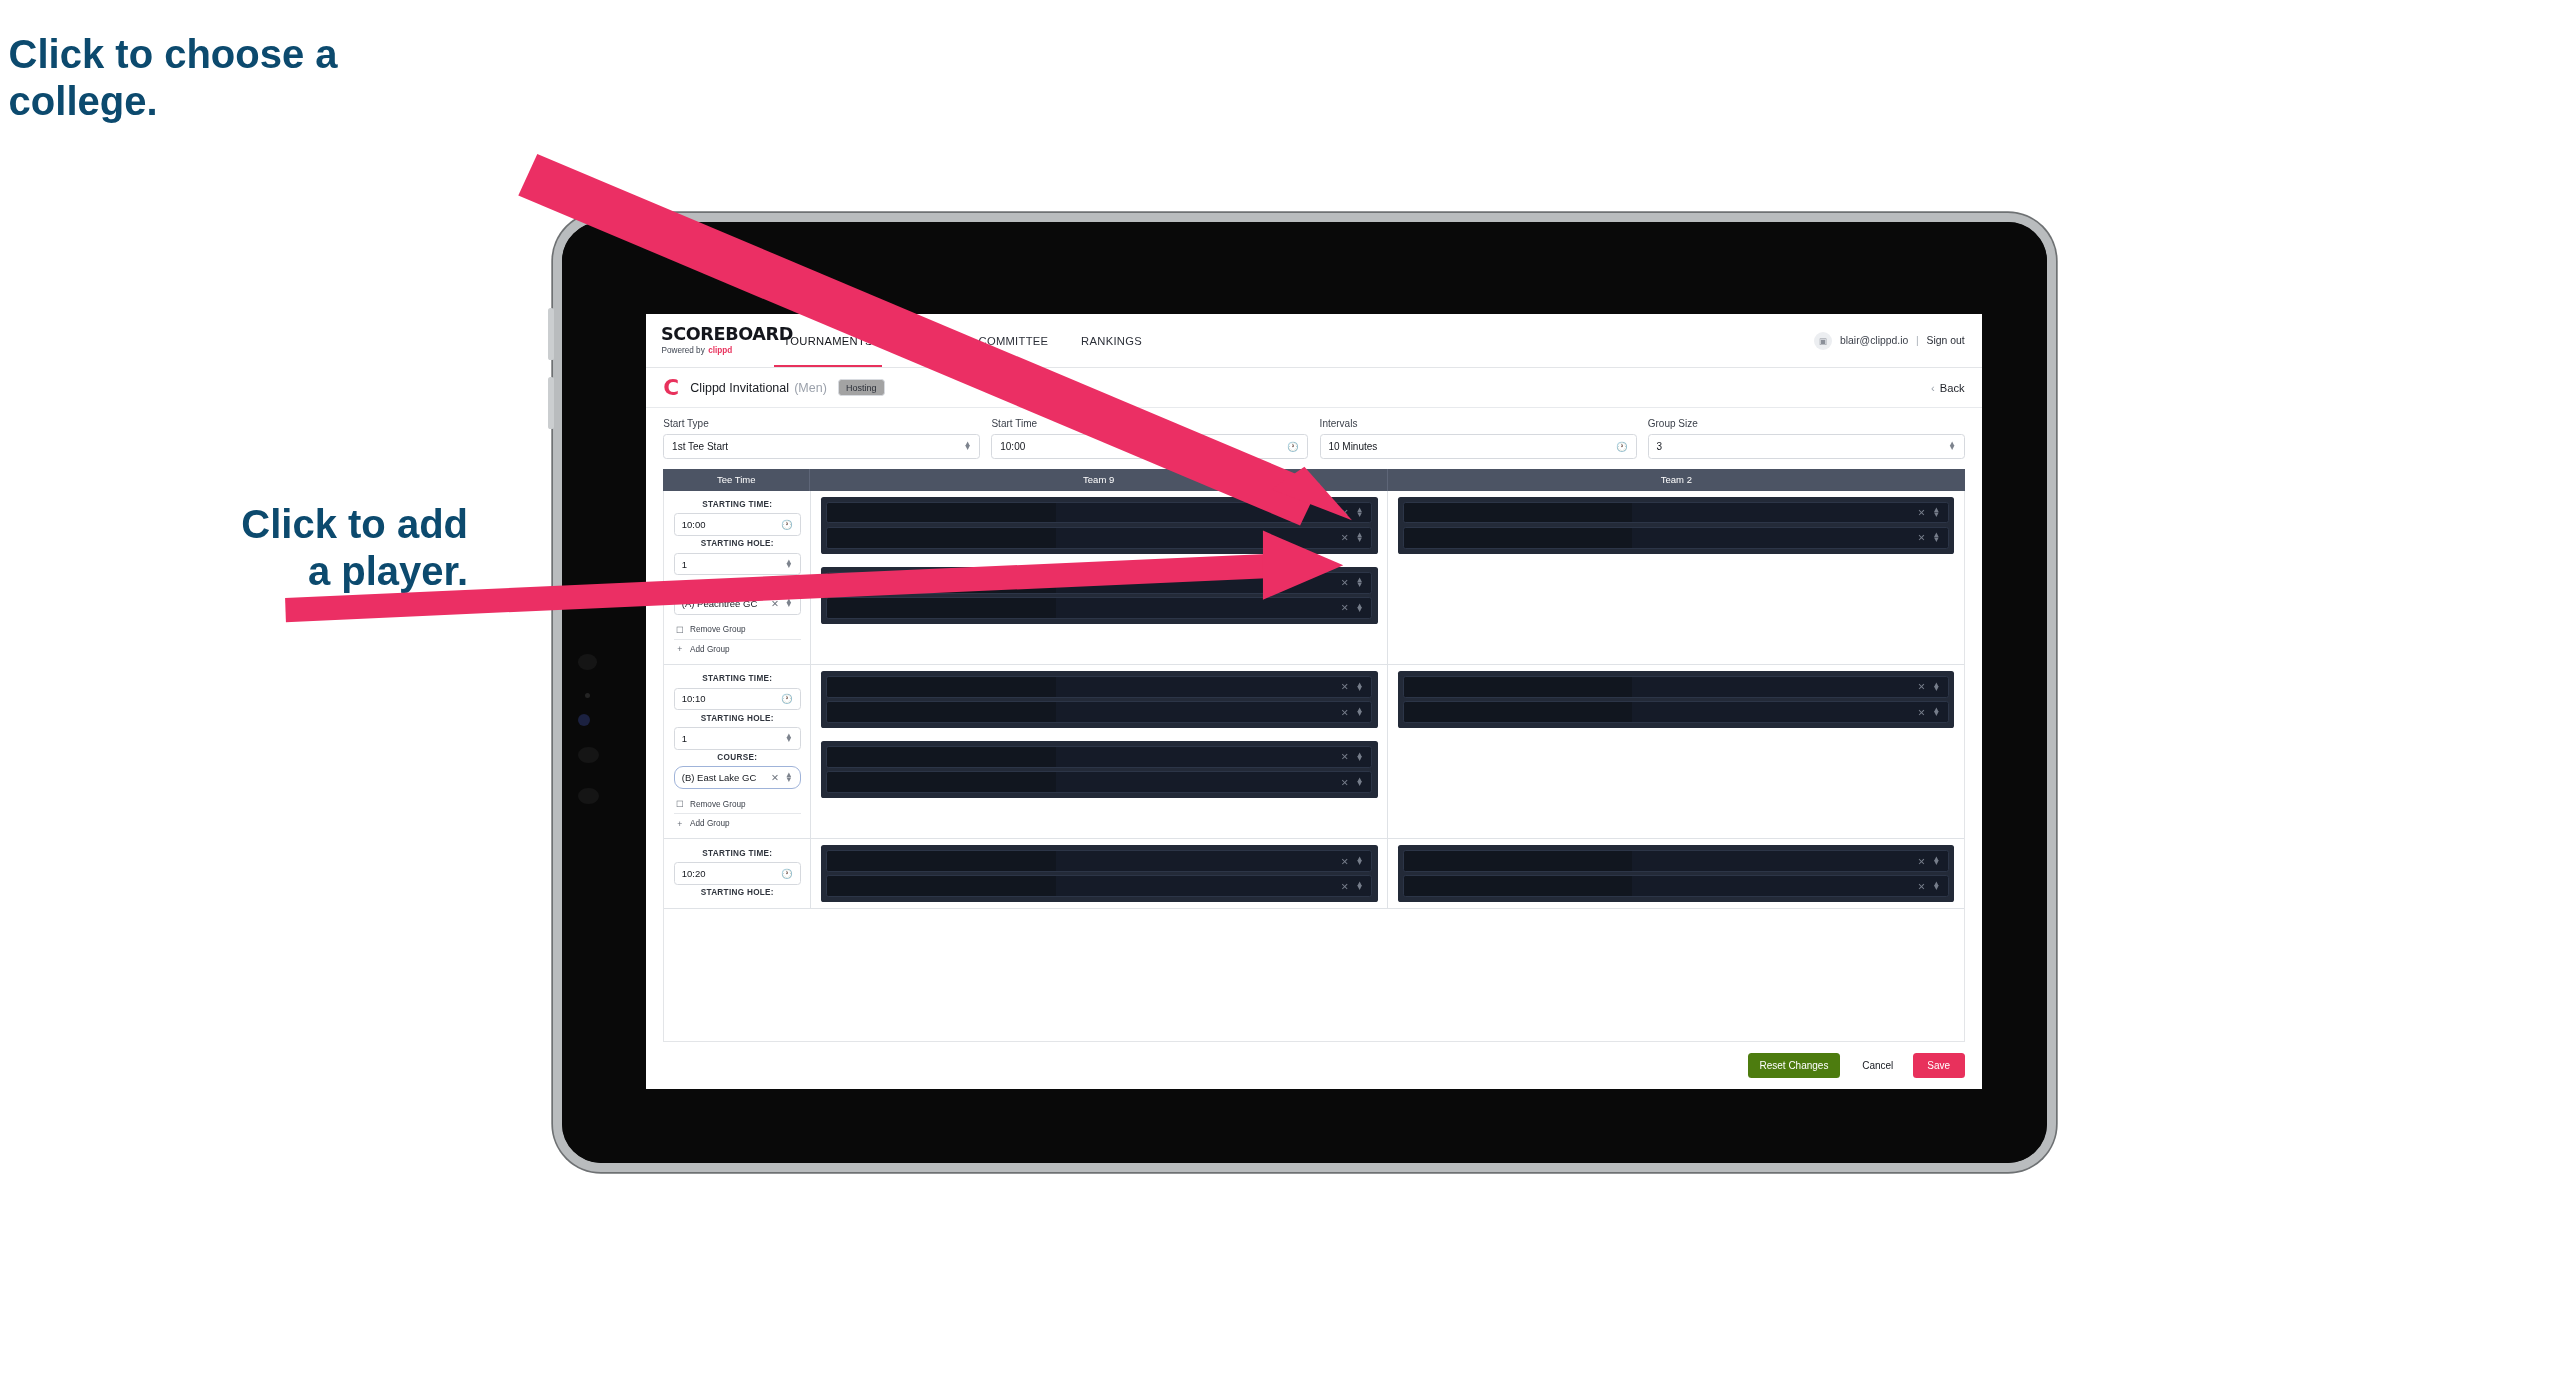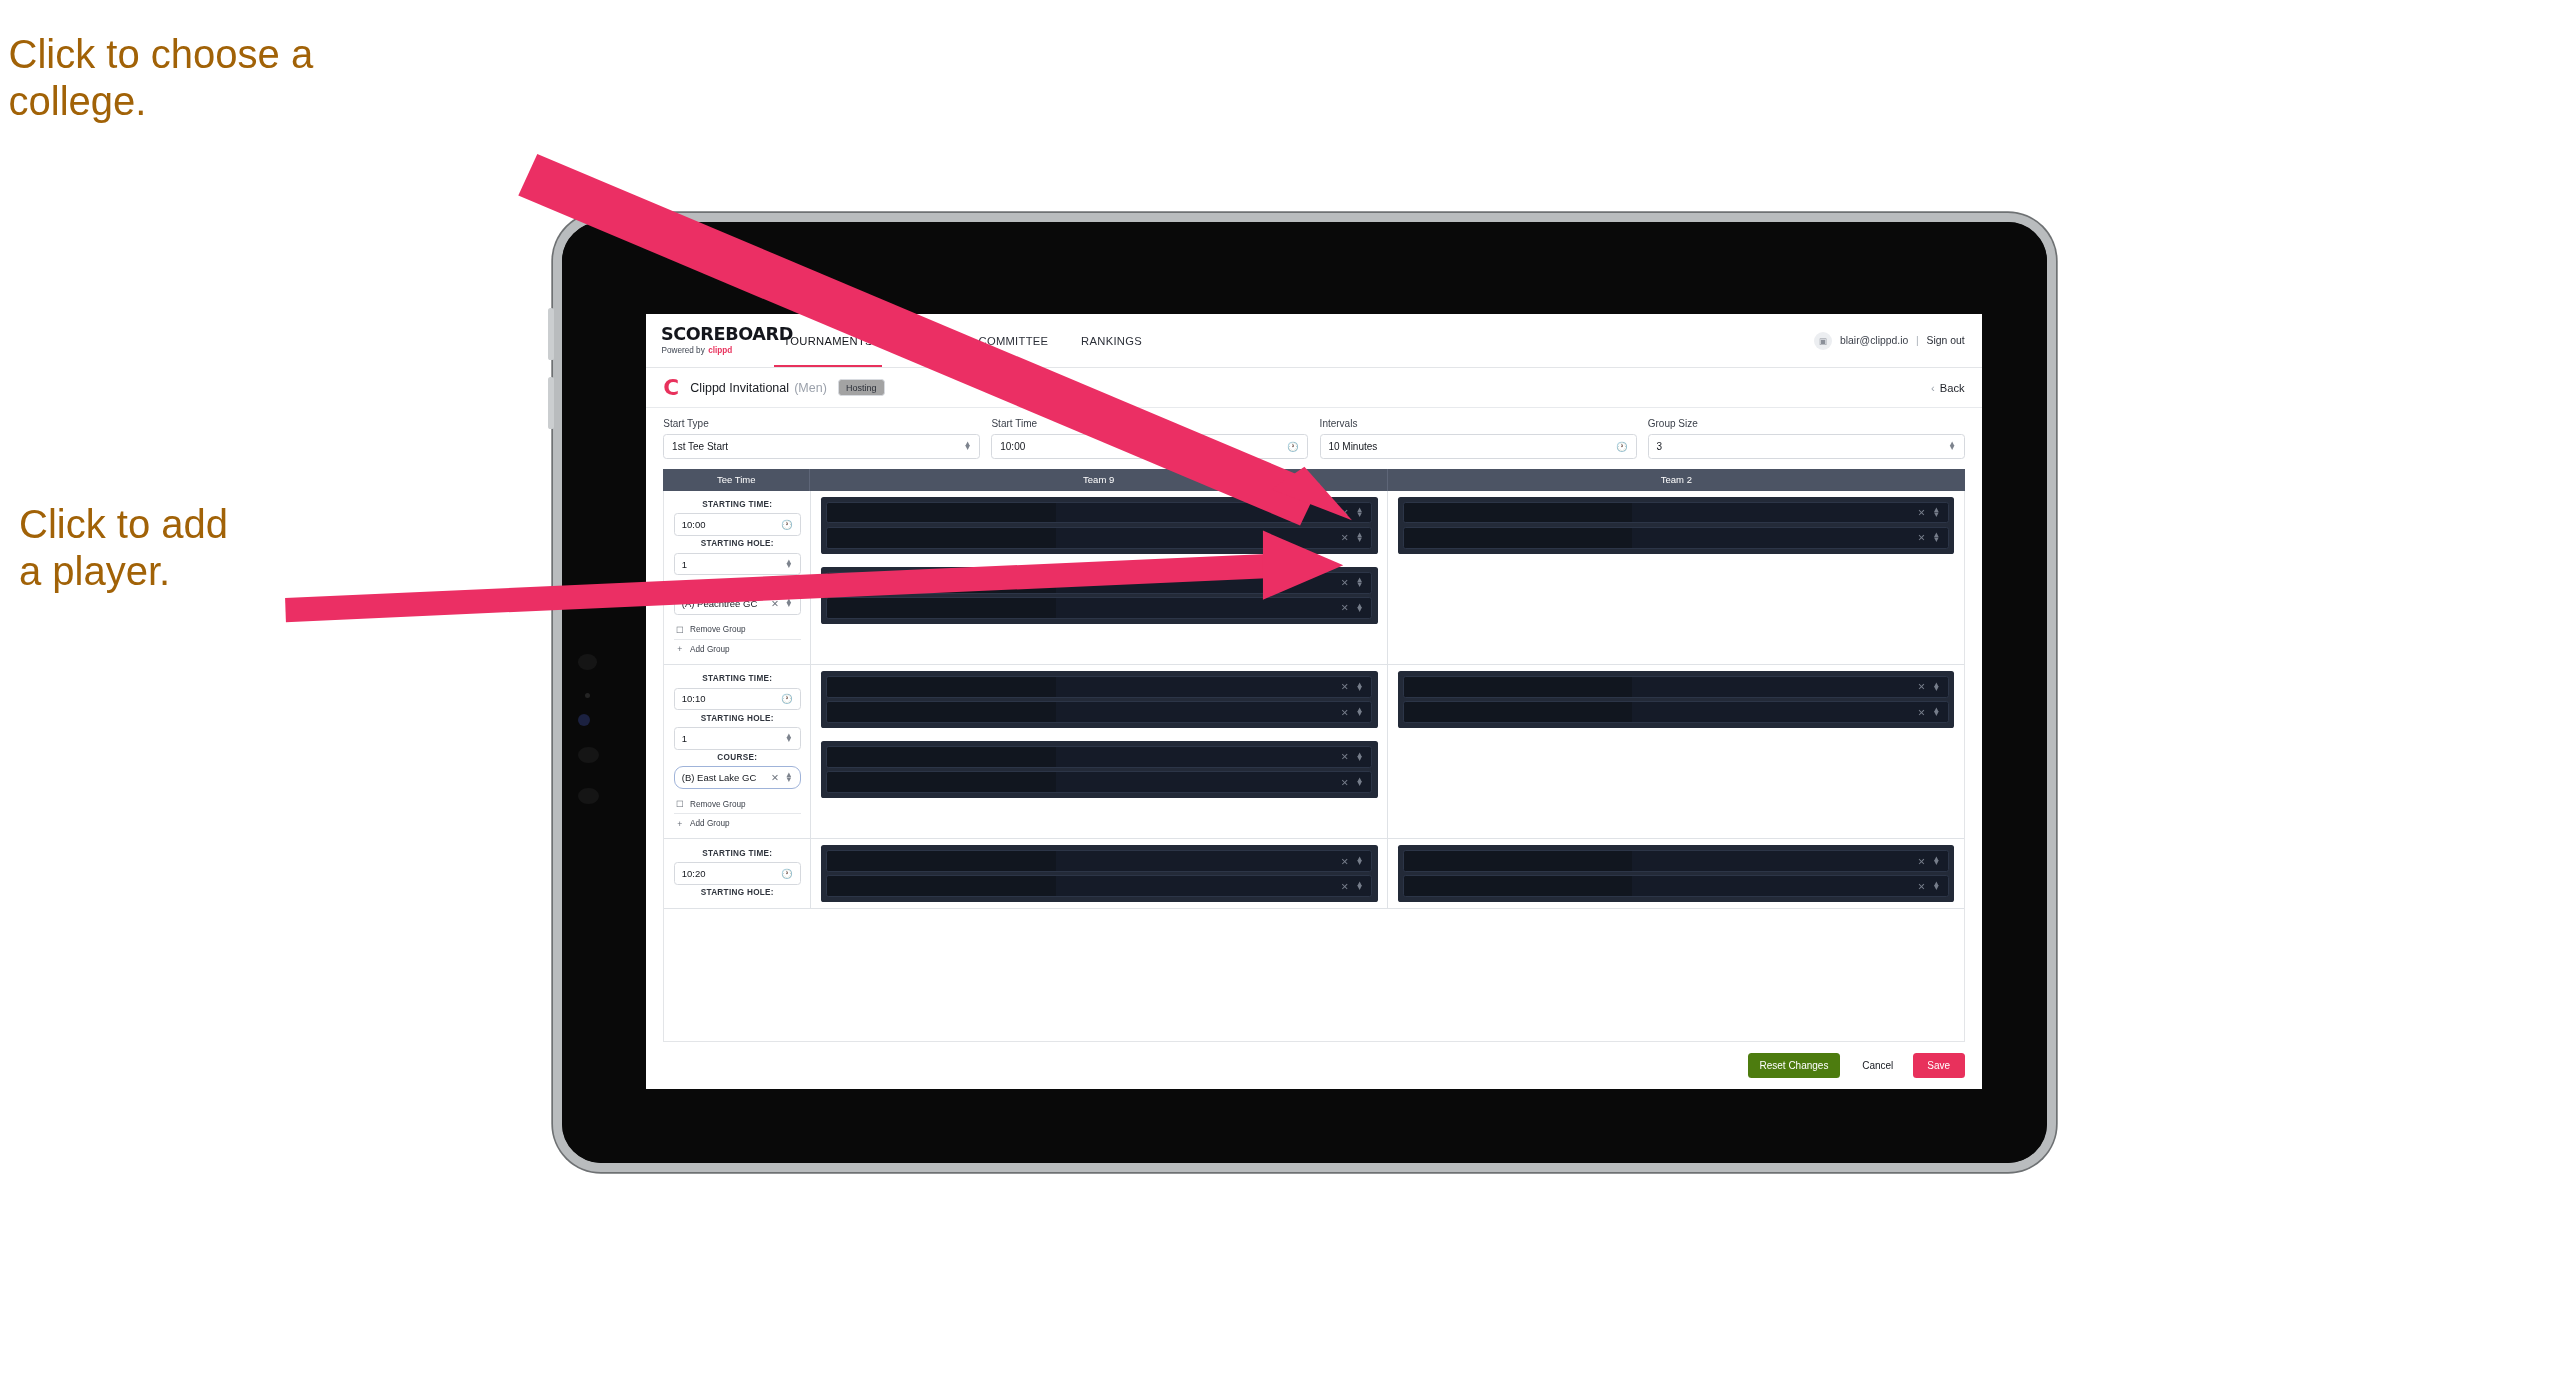--- a/index.html
+++ b/index.html
@@ -9,26 +9,27 @@
     font-family: "Liberation Sans", sans-serif;
     overflow: hidden;
   }
   #stage { position: relative; width: 2576px; height: 1386px; }
 
   
   .annot {
     position: absolute;
     font-size: 40px;
     line-height: 1.18;
-    color: #a16207;
+    color: #0c4a6e;
     font-family: "Liberation Sans", sans-serif;
     white-space: pre-line;
+    font-weight: bold;
   }
   #annot-college { left: 8.6px; top: 31px; width: 518px; }
-  #annot-player  { left: 19px; top: 501px; width: 449px; }
+  #annot-player  { left: 19px; top: 501px; width: 449px; text-align: right; }
 
   
   #tablet {
     position: absolute;
     left: 553px; top: 213px;
     width: 1503px; height: 959px;
     background: #0a0a0a;
     border: 9.5px solid #b9bcbe;
     border-radius: 48px;
     box-shadow: 0 0 0 1.7px #6e7173;

